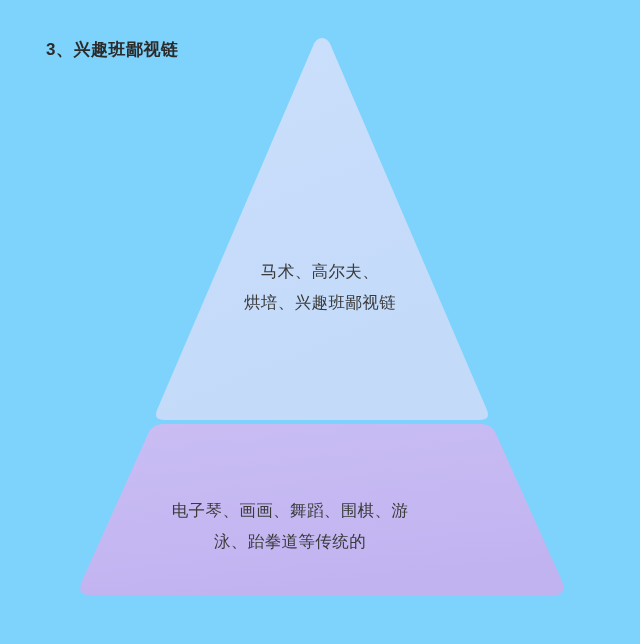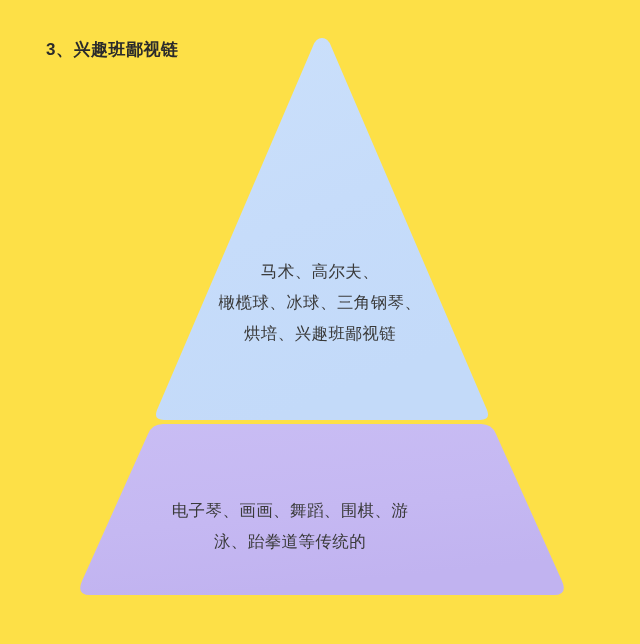--- a/index.html
+++ b/index.html
@@ -13,21 +13,21 @@
     background: #f8f7f7;
     font-family: "Liberation Sans", "DejaVu Sans", sans-serif;
     overflow: hidden;
     position: relative;
   }
 
   #page {
     position: relative;
     width: 640px;
     height: 644px;
-    background: #fde047;
+    background: #7dd3fc;
   }
 
   
   .title {
     position: absolute;
     left: 46px;
     top: 38px;
     font-size: 17px;
     font-weight: bold;
     color: #2b2b2b;
@@ -119,21 +119,20 @@
                L 562 581
                Q 568 595 554 595
                L 90 595
                Q 76 595 82 581
                L 148 434
                Q 152 424 163 424 Z" fill="url(#botGrad)"></path>
     </svg>
 
     <div class="tier-text" id="tier-top-text">
       <span class="line">马术、高尔夫、</span>
-      <span class="line">橄榄球、冰球、三角钢琴、</span>
       <span class="line">烘培、兴趣班鄙视链</span>
     </div>
 
     <div class="tier-text" id="tier-bottom-text">
       <span class="line">电子琴、画画、舞蹈、围棋、游</span>
       <span class="line">泳、跆拳道等传统的</span>
     </div>
   </div>
 
 </div>

